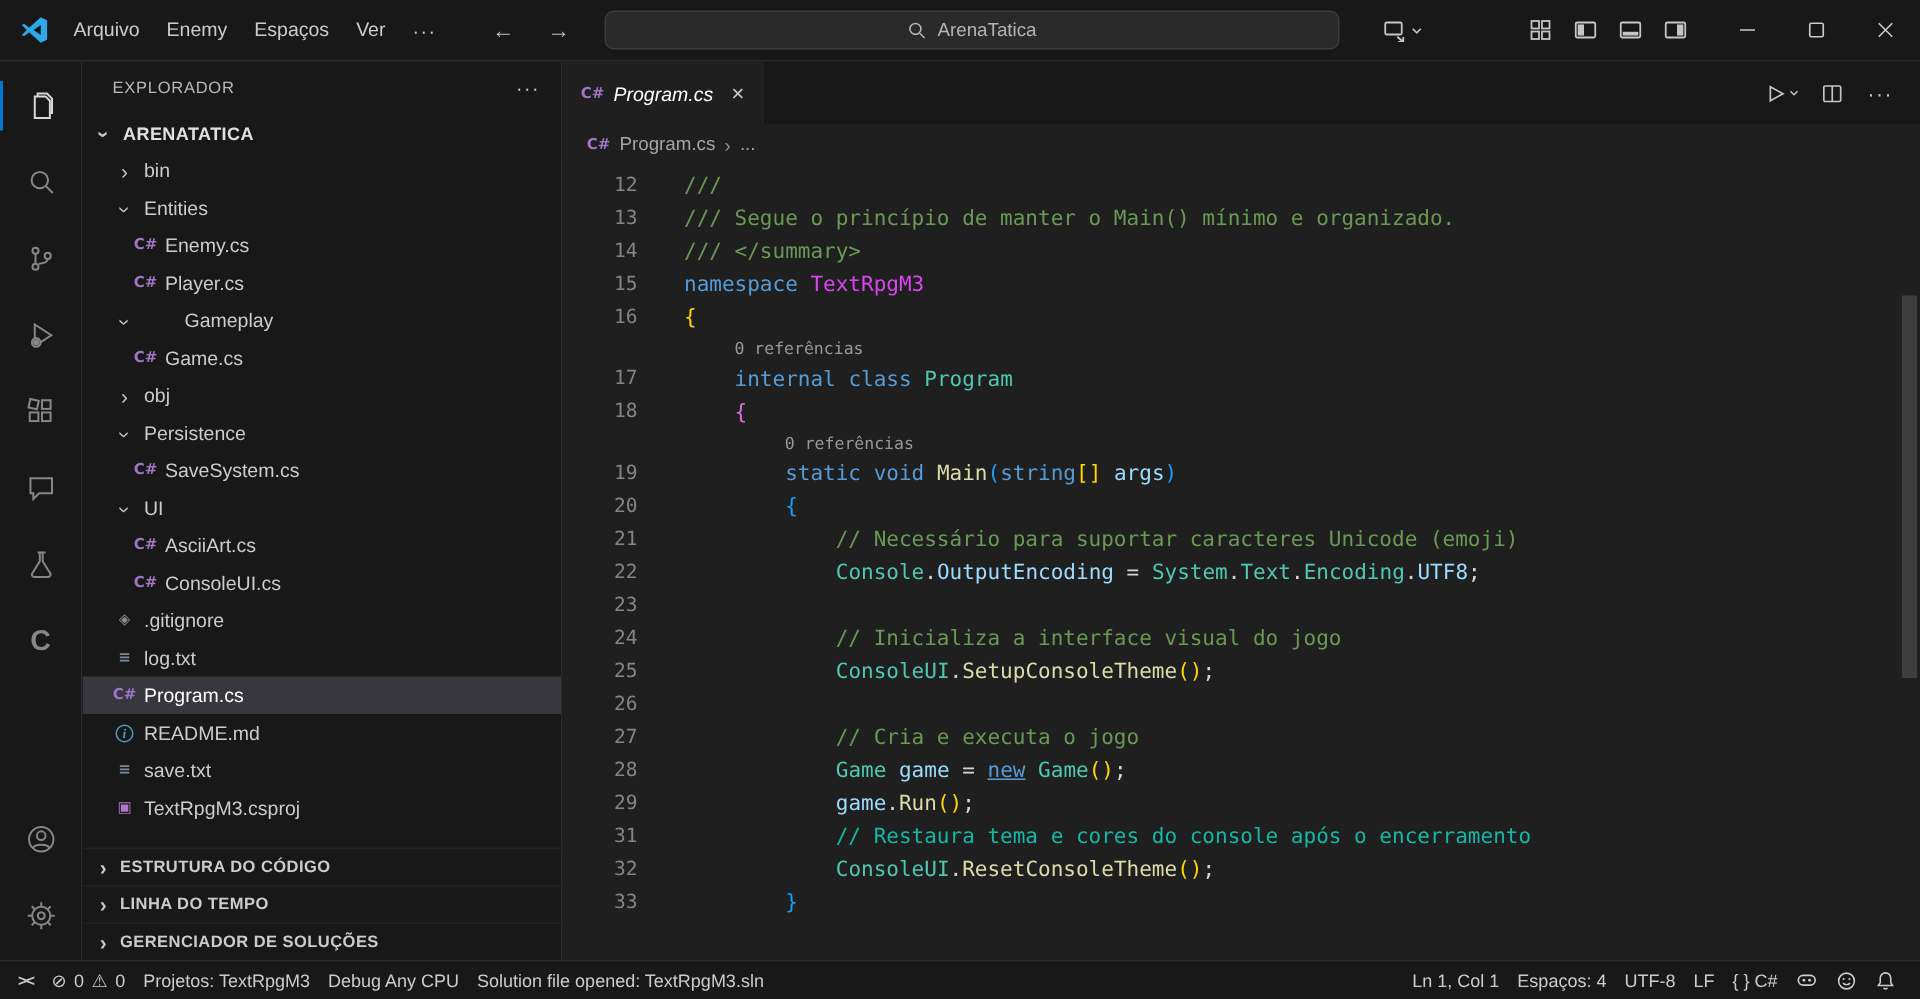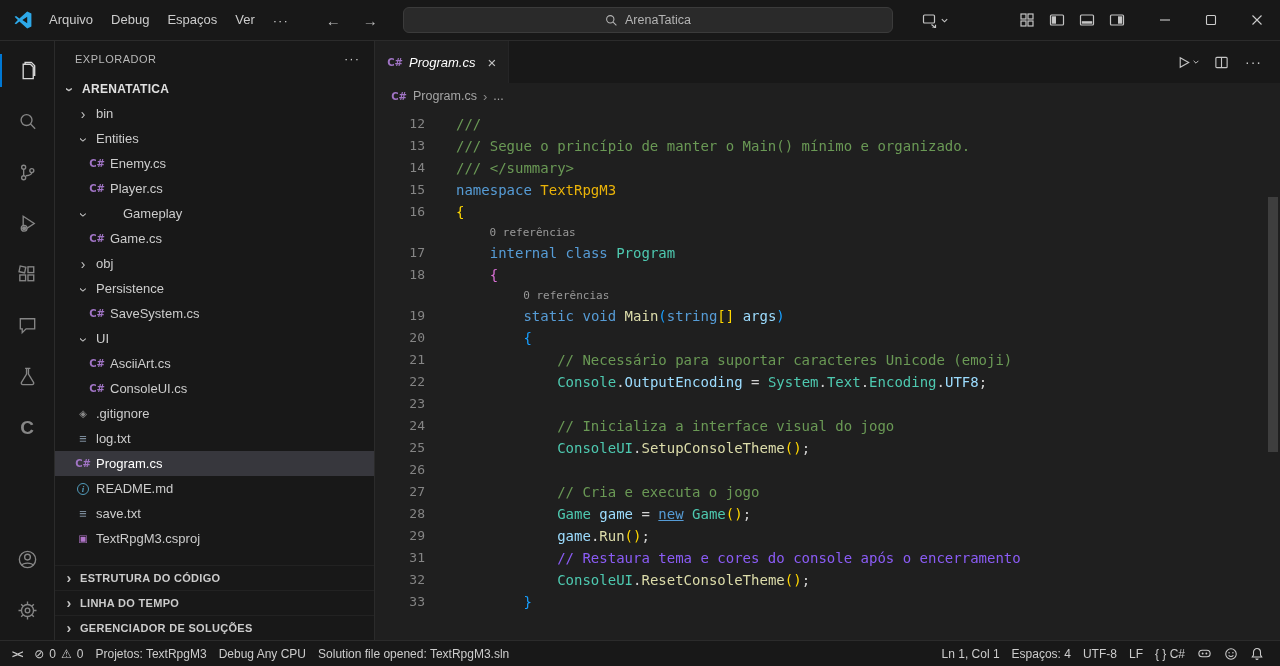--- a/index.html
+++ b/index.html
@@ -76,21 +76,21 @@
 <div class="window">
 
   <header class="titlebar">
     <span class="logo">
       <svg width="18" height="18" viewBox="0 0 24 24">
           <path fill="#2da8e8" fill-rule="evenodd" d="M17.6.6 7.2 10 2.7 6.5l-1.9 1L5.1 12 .8 16.5l1.9 1 4.5-3.4 10.4 9.3 5.6-2.7V3.3L17.6.6zm0 7v8.8L11.2 12l6.4-4.4z"></path>
         </svg>
     </span>
     <nav class="menubar">
         <span class="menu-item">Arquivo</span>
-        <span class="menu-item">Debug</span>
+        <span class="menu-item">Enemy</span>
         <span class="menu-item">Espaços</span>
         <span class="menu-item">Ver</span>
       </nav>
     <span class="menu-more">···</span>
     <div class="nav-arrows">
       <span>←</span>
       <span>→</span>
     </div>
     <div class="command-center">
       <span style="display:flex">
@@ -354,38 +354,38 @@
         <span class="ficon" style="color:#A074C4">C#</span>
         <span>Program.cs</span>
         <span class="bc-sep">›</span>
         <span>...</span>
       </div>
       <div class="code-area">
         <div>
             <div class="crow"><span class="gutter">12</span><span class="code-text"><span style="color: rgb(106, 153, 85);">///</span></span></div>
             <div class="crow"><span class="gutter">13</span><span class="code-text"><span style="color: rgb(106, 153, 85);">/// Segue o princípio de manter o Main() mínimo e organizado.</span></span></div>
             <div class="crow"><span class="gutter">14</span><span class="code-text"><span style="color: rgb(106, 153, 85);">/// &lt;/summary&gt;</span></span></div>
-            <div class="crow"><span class="gutter">15</span><span class="code-text"><span style="color: rgb(86, 156, 214);">namespace</span><span style="color: rgb(212, 212, 212);"> </span><span style="color: #eab308;">TextRpgM3</span></span></div>
+            <div class="crow"><span class="gutter">15</span><span class="code-text"><span style="color: rgb(86, 156, 214);">namespace</span><span style="color: rgb(212, 212, 212);"> </span><span style="color: #d946ef;">TextRpgM3</span></span></div>
             <div class="crow"><span class="gutter">16</span><span class="code-text"><span style="color: rgb(255, 215, 0);">{</span></span></div>
             <div class="crow lens"><span class="gutter"></span><span class="lens-text" style="margin-left: 33.6px;">0 referências</span></div>
             <div class="crow"><span class="gutter">17</span><span class="code-text"><span style="color: rgb(212, 212, 212);">    </span><span style="color: rgb(86, 156, 214);">internal</span><span style="color: rgb(212, 212, 212);"> </span><span style="color: rgb(86, 156, 214);">class</span><span style="color: rgb(212, 212, 212);"> </span><span style="color: rgb(78, 201, 176);">Program</span></span></div>
             <div class="crow"><span class="gutter">18</span><span class="code-text"><span style="color: rgb(218, 112, 214);">    {</span></span></div>
             <div class="crow lens"><span class="gutter"></span><span class="lens-text" style="margin-left: 67.2px;">0 referências</span></div>
             <div class="crow"><span class="gutter">19</span><span class="code-text"><span style="color: rgb(212, 212, 212);">        </span><span style="color: rgb(86, 156, 214);">static</span><span style="color: rgb(212, 212, 212);"> </span><span style="color: rgb(86, 156, 214);">void</span><span style="color: rgb(212, 212, 212);"> </span><span style="color: rgb(220, 220, 170);">Main</span><span style="color: rgb(23, 159, 255);">(</span><span style="color: rgb(86, 156, 214);">string</span><span style="color: rgb(255, 215, 0);">[]</span><span style="color: rgb(212, 212, 212);"> </span><span style="color: rgb(156, 220, 254);">args</span><span style="color: rgb(23, 159, 255);">)</span></span></div>
             <div class="crow"><span class="gutter">20</span><span class="code-text"><span style="color: rgb(23, 159, 255);">        {</span></span></div>
             <div class="crow"><span class="gutter">21</span><span class="code-text"><span style="color: rgb(106, 153, 85);">            // Necessário para suportar caracteres Unicode (emoji)</span></span></div>
             <div class="crow"><span class="gutter">22</span><span class="code-text"><span style="color: rgb(212, 212, 212);">            </span><span style="color: rgb(78, 201, 176);">Console</span><span style="color: rgb(212, 212, 212);">.</span><span style="color: rgb(156, 220, 254);">OutputEncoding</span><span style="color: rgb(212, 212, 212);"> = </span><span style="color: rgb(78, 201, 176);">System</span><span style="color: rgb(212, 212, 212);">.</span><span style="color: rgb(78, 201, 176);">Text</span><span style="color: rgb(212, 212, 212);">.</span><span style="color: rgb(78, 201, 176);">Encoding</span><span style="color: rgb(212, 212, 212);">.</span><span style="color: rgb(156, 220, 254);">UTF8</span><span style="color: rgb(212, 212, 212);">;</span></span></div>
             <div class="crow"><span class="gutter">23</span><span class="code-text"></span></div>
             <div class="crow"><span class="gutter">24</span><span class="code-text"><span style="color: rgb(106, 153, 85);">            // Inicializa a interface visual do jogo</span></span></div>
             <div class="crow"><span class="gutter">25</span><span class="code-text"><span style="color: rgb(212, 212, 212);">            </span><span style="color: rgb(78, 201, 176);">ConsoleUI</span><span style="color: rgb(212, 212, 212);">.</span><span style="color: rgb(220, 220, 170);">SetupConsoleTheme</span><span style="color: rgb(255, 215, 0);">(</span><span style="color: rgb(255, 215, 0);">)</span><span style="color: rgb(212, 212, 212);">;</span></span></div>
             <div class="crow"><span class="gutter">26</span><span class="code-text"></span></div>
             <div class="crow"><span class="gutter">27</span><span class="code-text"><span style="color: rgb(106, 153, 85);">            // Cria e executa o jogo</span></span></div>
             <div class="crow"><span class="gutter">28</span><span class="code-text"><span style="color: rgb(212, 212, 212);">            </span><span style="color: rgb(78, 201, 176);">Game</span><span style="color: rgb(212, 212, 212);"> </span><span style="color: rgb(156, 220, 254);">game</span><span style="color: rgb(212, 212, 212);"> = </span><span style="color: rgb(86, 156, 214); text-decoration: underline;">new</span><span style="color: rgb(212, 212, 212);"> </span><span style="color: rgb(78, 201, 176);">Game</span><span style="color: rgb(255, 215, 0);">(</span><span style="color: rgb(255, 215, 0);">)</span><span style="color: rgb(212, 212, 212);">;</span></span></div>
             <div class="crow"><span class="gutter">29</span><span class="code-text"><span style="color: rgb(212, 212, 212);">            </span><span style="color: rgb(156, 220, 254);">game</span><span style="color: rgb(212, 212, 212);">.</span><span style="color: rgb(220, 220, 170);">Run</span><span style="color: rgb(255, 215, 0);">(</span><span style="color: rgb(255, 215, 0);">)</span><span style="color: rgb(212, 212, 212);">;</span></span></div>
-            <div class="crow"><span class="gutter">31</span><span class="code-text"><span style="color: #8b5cf6;">            // Restaura tema e cores do console após o encerramento</span></span></div>
+            <div class="crow"><span class="gutter">31</span><span class="code-text"><span style="color: #14b8a6;">            // Restaura tema e cores do console após o encerramento</span></span></div>
             <div class="crow"><span class="gutter">32</span><span class="code-text"><span style="color: rgb(212, 212, 212);">            </span><span style="color: rgb(78, 201, 176);">ConsoleUI</span><span style="color: rgb(212, 212, 212);">.</span><span style="color: rgb(220, 220, 170);">ResetConsoleTheme</span><span style="color: rgb(255, 215, 0);">(</span><span style="color: rgb(255, 215, 0);">)</span><span style="color: rgb(212, 212, 212);">;</span></span></div>
             <div class="crow"><span class="gutter">33</span><span class="code-text"><span style="color: rgb(23, 159, 255);">        }</span></span></div>
           </div>
         <div class="scrollbar-thumb"></div>
       </div>
     </section>
   </div>
 
   <footer class="statusbar">
     <span class="sb-item remote">&gt;&lt;</span>

